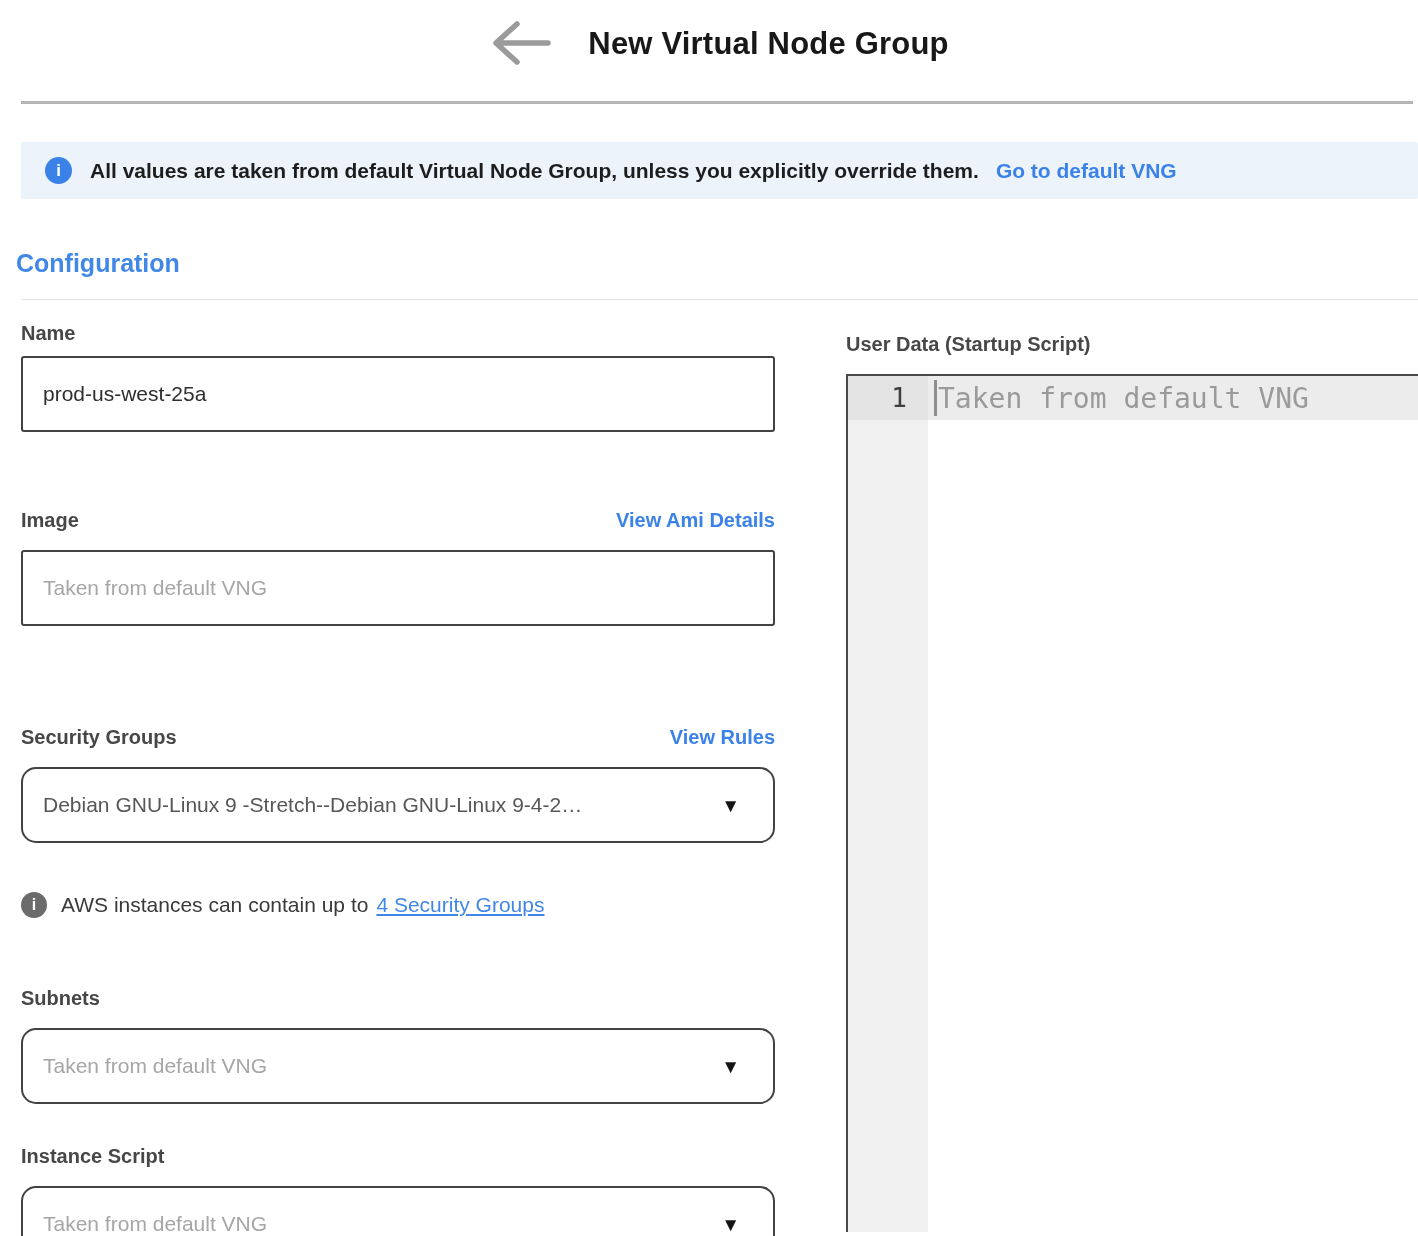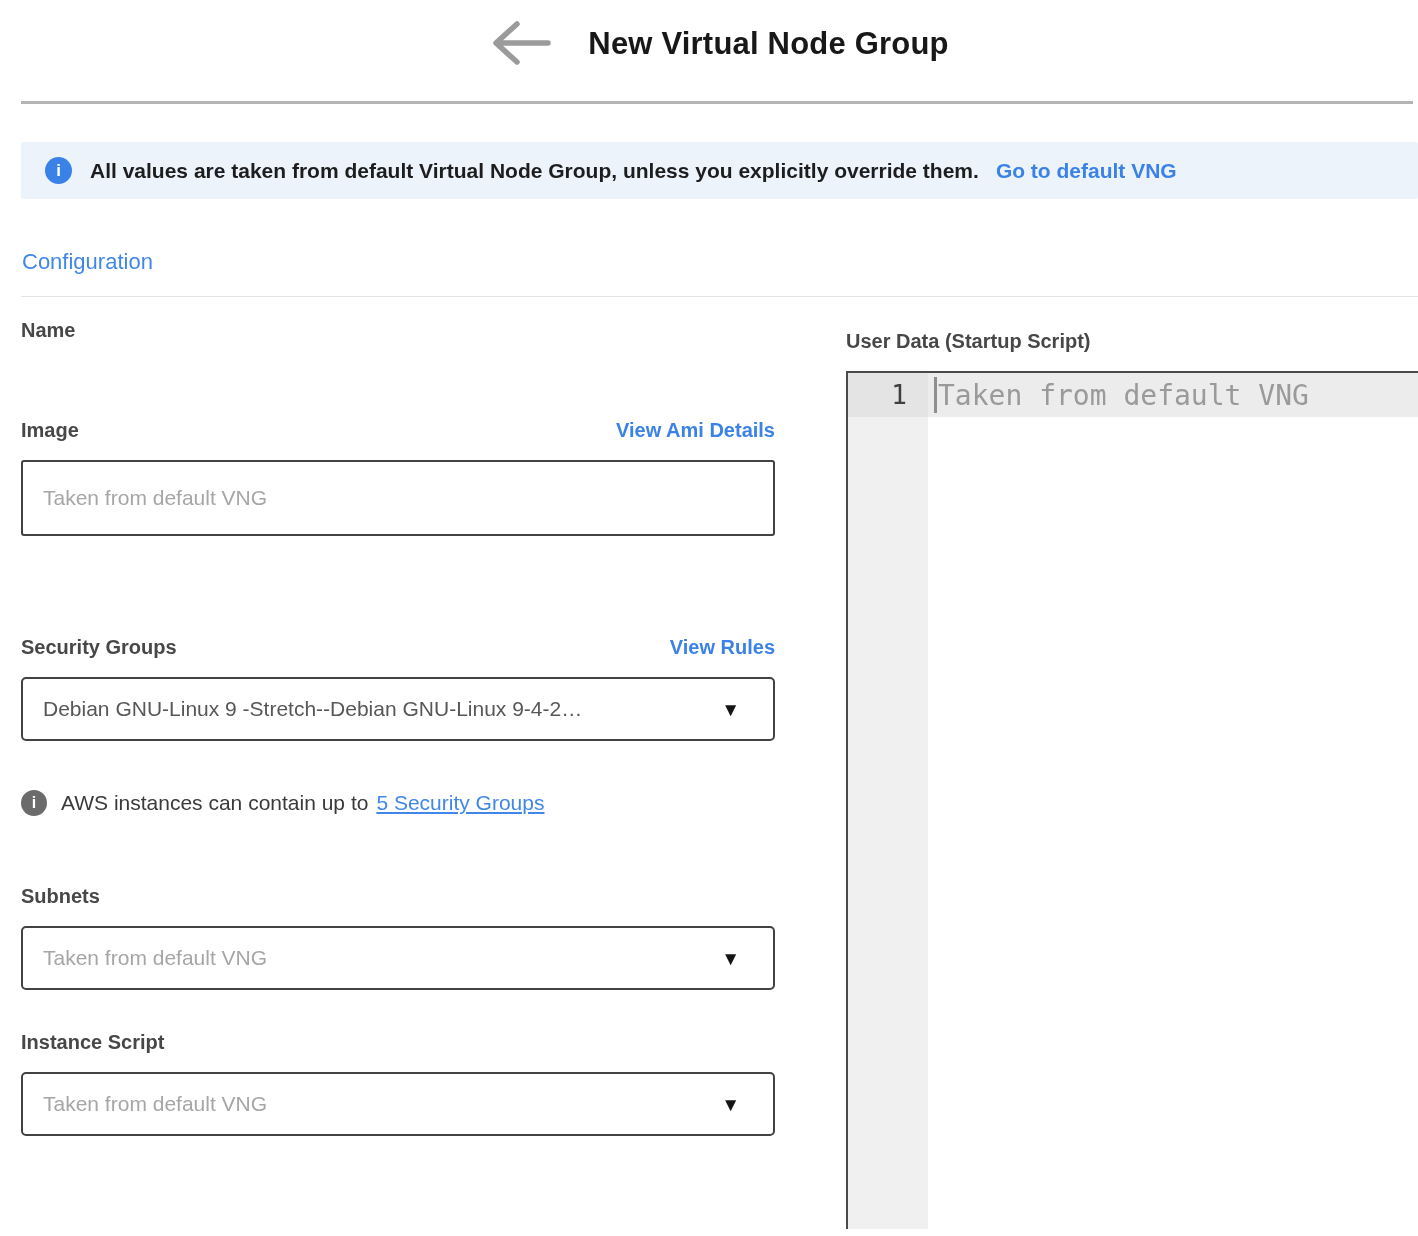--- a/index.html
+++ b/index.html
@@ -23,41 +23,41 @@
   }
   .banner-info-icon {
     width:27px; height:27px; border-radius:50%; background:#3b82e8; flex:none;
     color:#ffffff; font-size:17px; font-weight:700; font-style:normal;
     display:flex; align-items:center; justify-content:center;
   }
   .banner-text { margin-left:18px; font-size:21px; font-weight:600; color:#1d1d1d; }
   .banner-link { margin-left:17px; font-size:21px; font-weight:600; color:#3b82e8; text-decoration:none; cursor:pointer; }
 
   
-  .section-title { margin:50px 0 0 22px; font-size:22px; color:#4187e7; font-weight:400; }
+  .section-title { margin:50px 0 0 16px; font-size:25px; color:#4187e7; font-weight:700; }
   .divider-light { height:1px; background:#e3e3e3; margin:21px 0 0 21px; }
 
   
   .main { display:flex; align-items:flex-start; margin-left:21px; }
   .left-col { width:754px; flex:none; }
   .right-col { flex:1; min-width:0; margin-left:71px; }
 
   .field-label { font-size:20px; font-weight:600; color:#474747;margin-top:40px; }
   .label-row { display:flex; align-items:flex-end; justify-content:space-between; }
   .inline-link { font-size:20px; font-weight:600; color:#3b82e8; text-decoration:none; cursor:pointer; }
 
   .text-input {
     width:754px; height:76px; border:2px solid #424242; border-radius:3px;
     padding:0 20px; font-size:21px; color:#2e2e2e; background:#fff;
     font-family:"Liberation Sans", sans-serif; outline:none; display:block;
   }
   .text-input::placeholder { color:#a6a6a6; opacity:1; }
 
   .dropdown {
-    width:754px; height:64px; border:2px solid #424242; border-radius:5px;
+    width:754px; height:76px; border:2px solid #424242; border-radius:15px;
     display:flex; align-items:center; padding:0 33px 0 20px; background:#fff; cursor:pointer;
   }
   .dropdown .value { font-size:21px; color:#575757; white-space:nowrap; overflow:hidden; flex:1; }
   .dropdown .value.placeholder { color:#a6a6a6; }
   .dropdown .caret { flex:none; margin-left:14px; font-size:19px; color:#141414; line-height:1; }
 
   .note-row { display:flex; align-items:center; margin-top:49px; }
   .note-icon {
     width:26px; height:26px; border-radius:50%; background:#6b6b6b; flex:none;
     color:#ffffff; font-size:16px; font-weight:700; font-style:normal;
@@ -114,40 +114,41 @@
 </div>
 
 <div class="section-title">Configuration</div>
 <div class="divider-light"></div>
 
 <div class="main">
 
   <div class="left-col">
 
     <div class="field-label mt39">Name</div>
+    <input class="text-input gap11" type="text" value="prod-us-west-25a" style="">
 
     <div class="label-row mt37">
       <span class="field-label">Image</span>
       <a class="inline-link">View Ami Details</a>
     </div>
     <input class="text-input gap18" type="text" placeholder="Taken from default VNG" style="">
 
     <div class="label-row mt60">
       <span class="field-label">Security Groups</span>
       <a class="inline-link">View Rules</a>
     </div>
     <div class="dropdown gap18">
       <span class="value">Debian GNU-Linux 9 -Stretch--Debian GNU-Linux 9-4-2…</span>
       <span class="caret">▼</span>
     </div>
 
     <div class="note-row">
       <span class="note-icon">i</span>
       <span class="note-text">AWS instances can contain up to</span>
-      <a class="note-link">5 Security Groups</a>
+      <a class="note-link">4 Security Groups</a>
     </div>
 
     <div class="field-label mt69">Subnets</div>
     <div class="dropdown gap18">
       <span class="value placeholder">Taken from default VNG</span>
       <span class="caret">▼</span>
     </div>
 
     <div class="field-label mt41">Instance Script</div>
     <div class="dropdown gap18">

